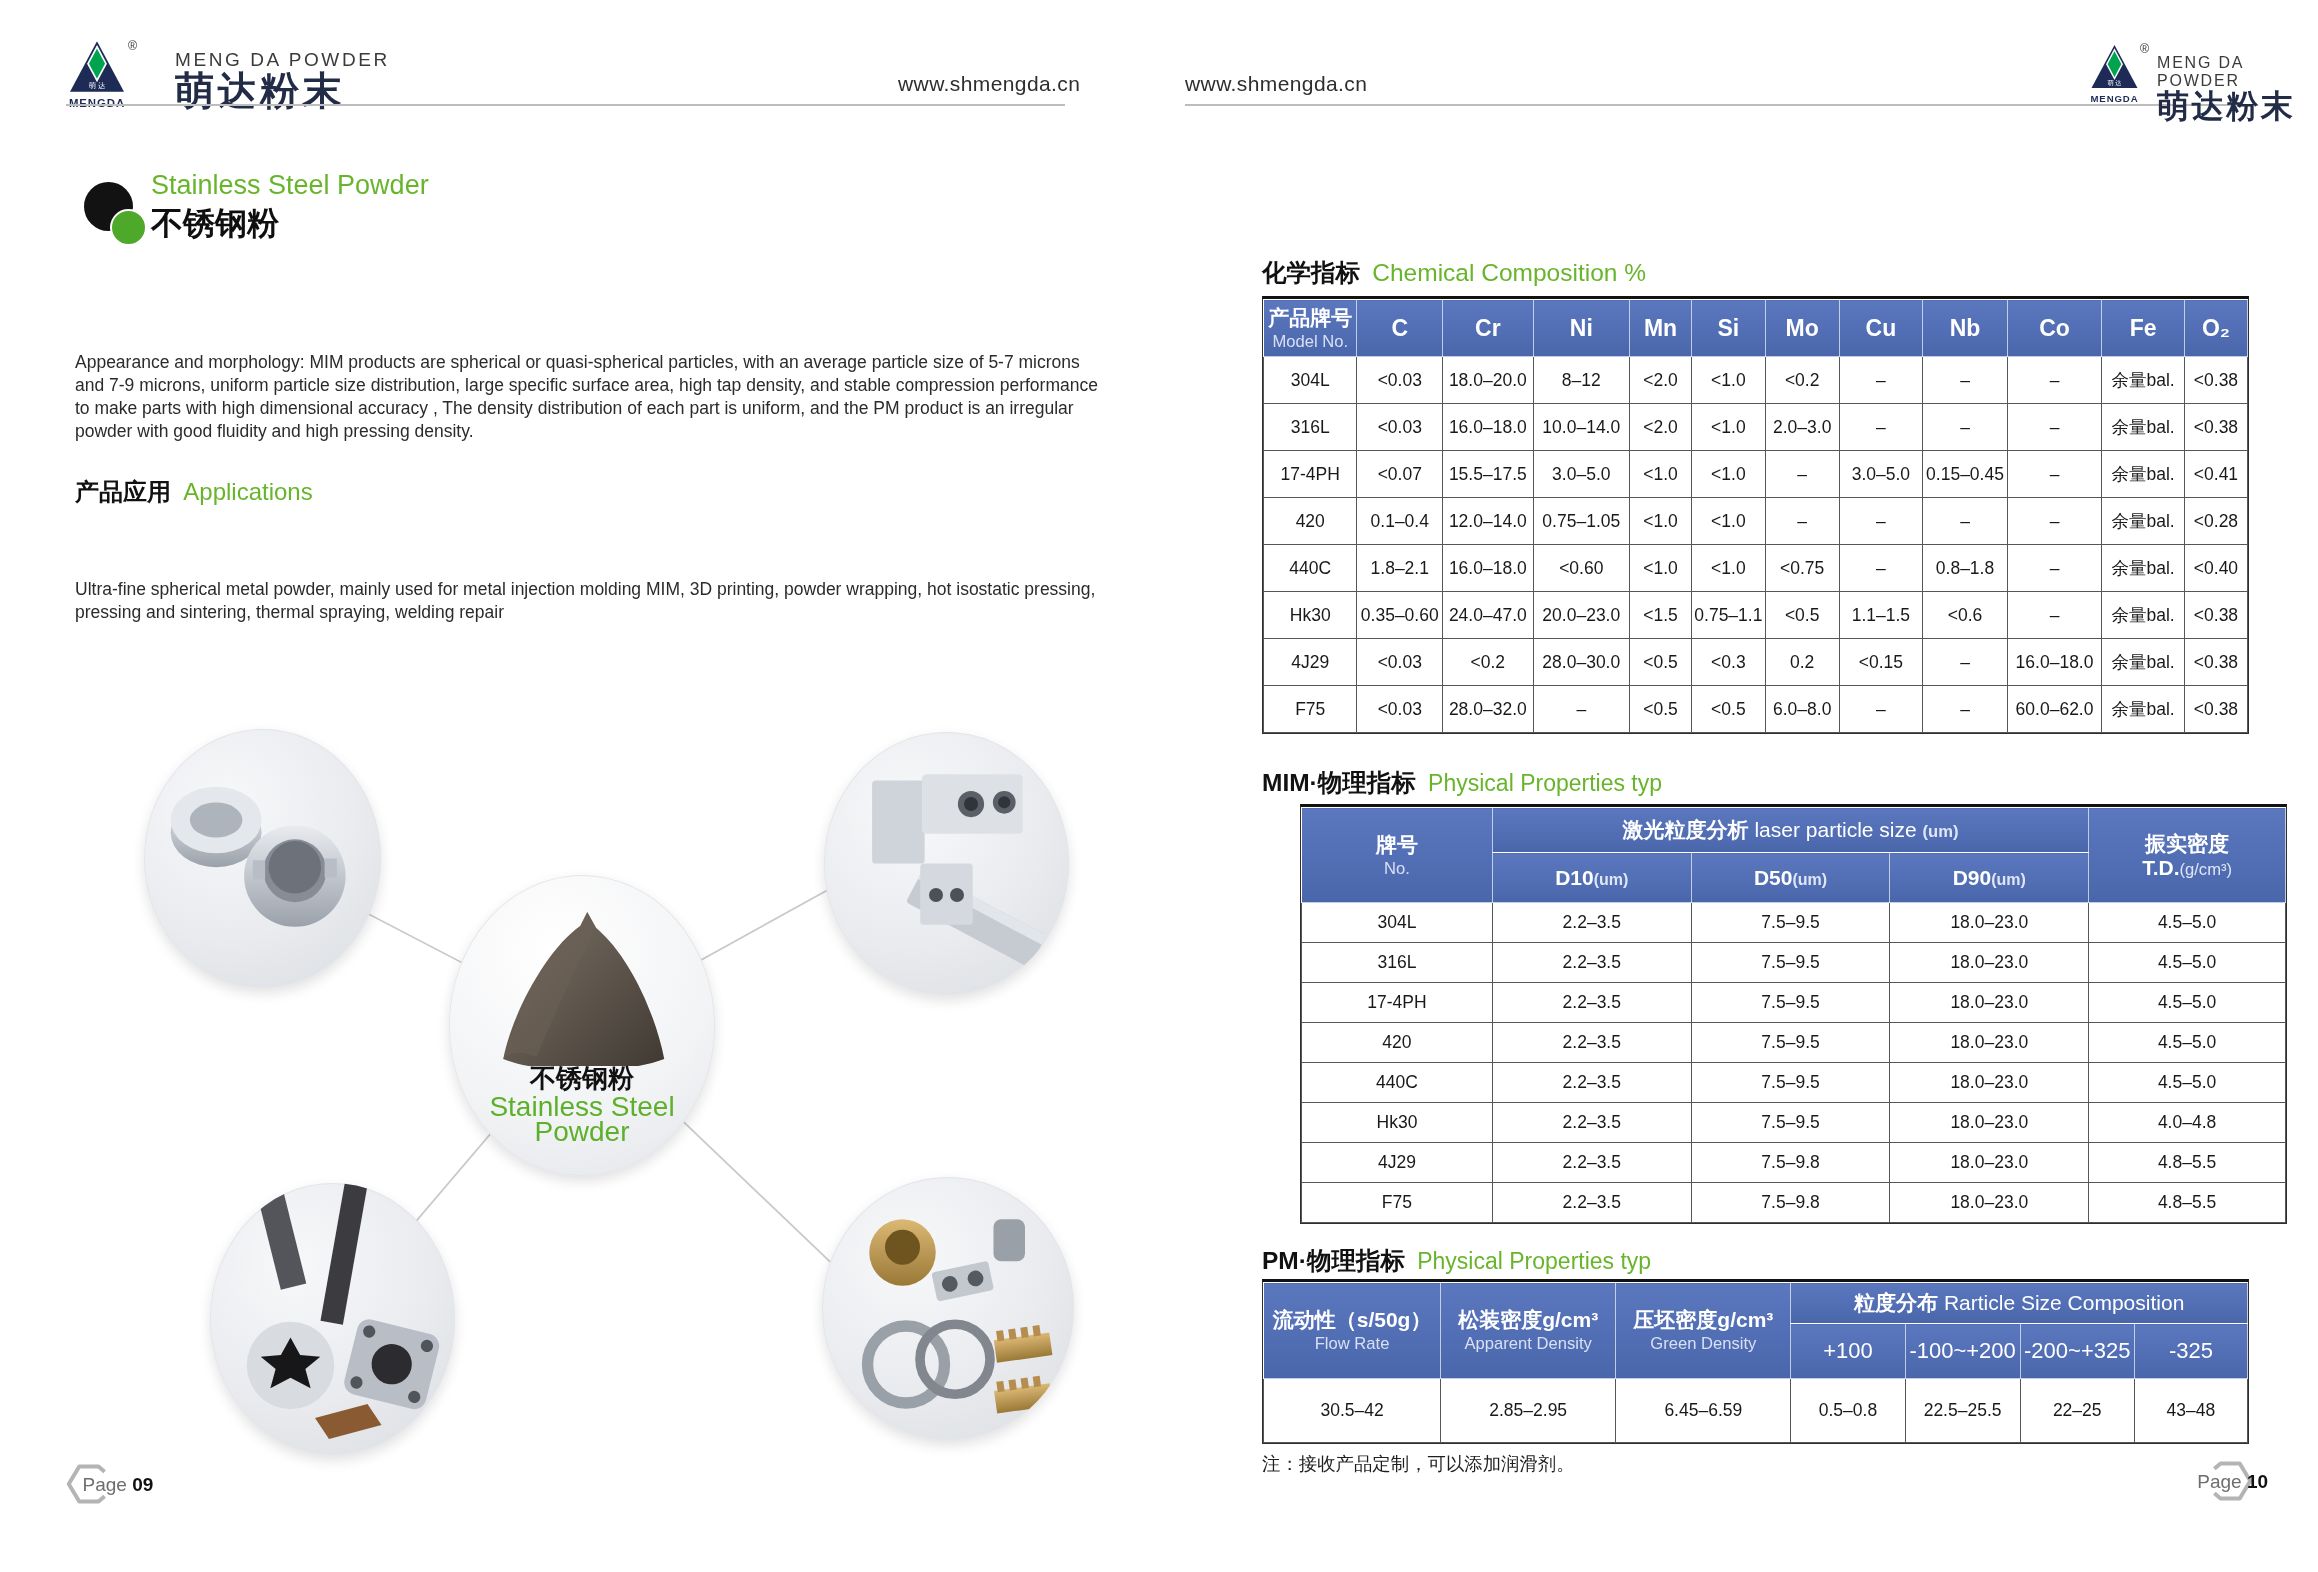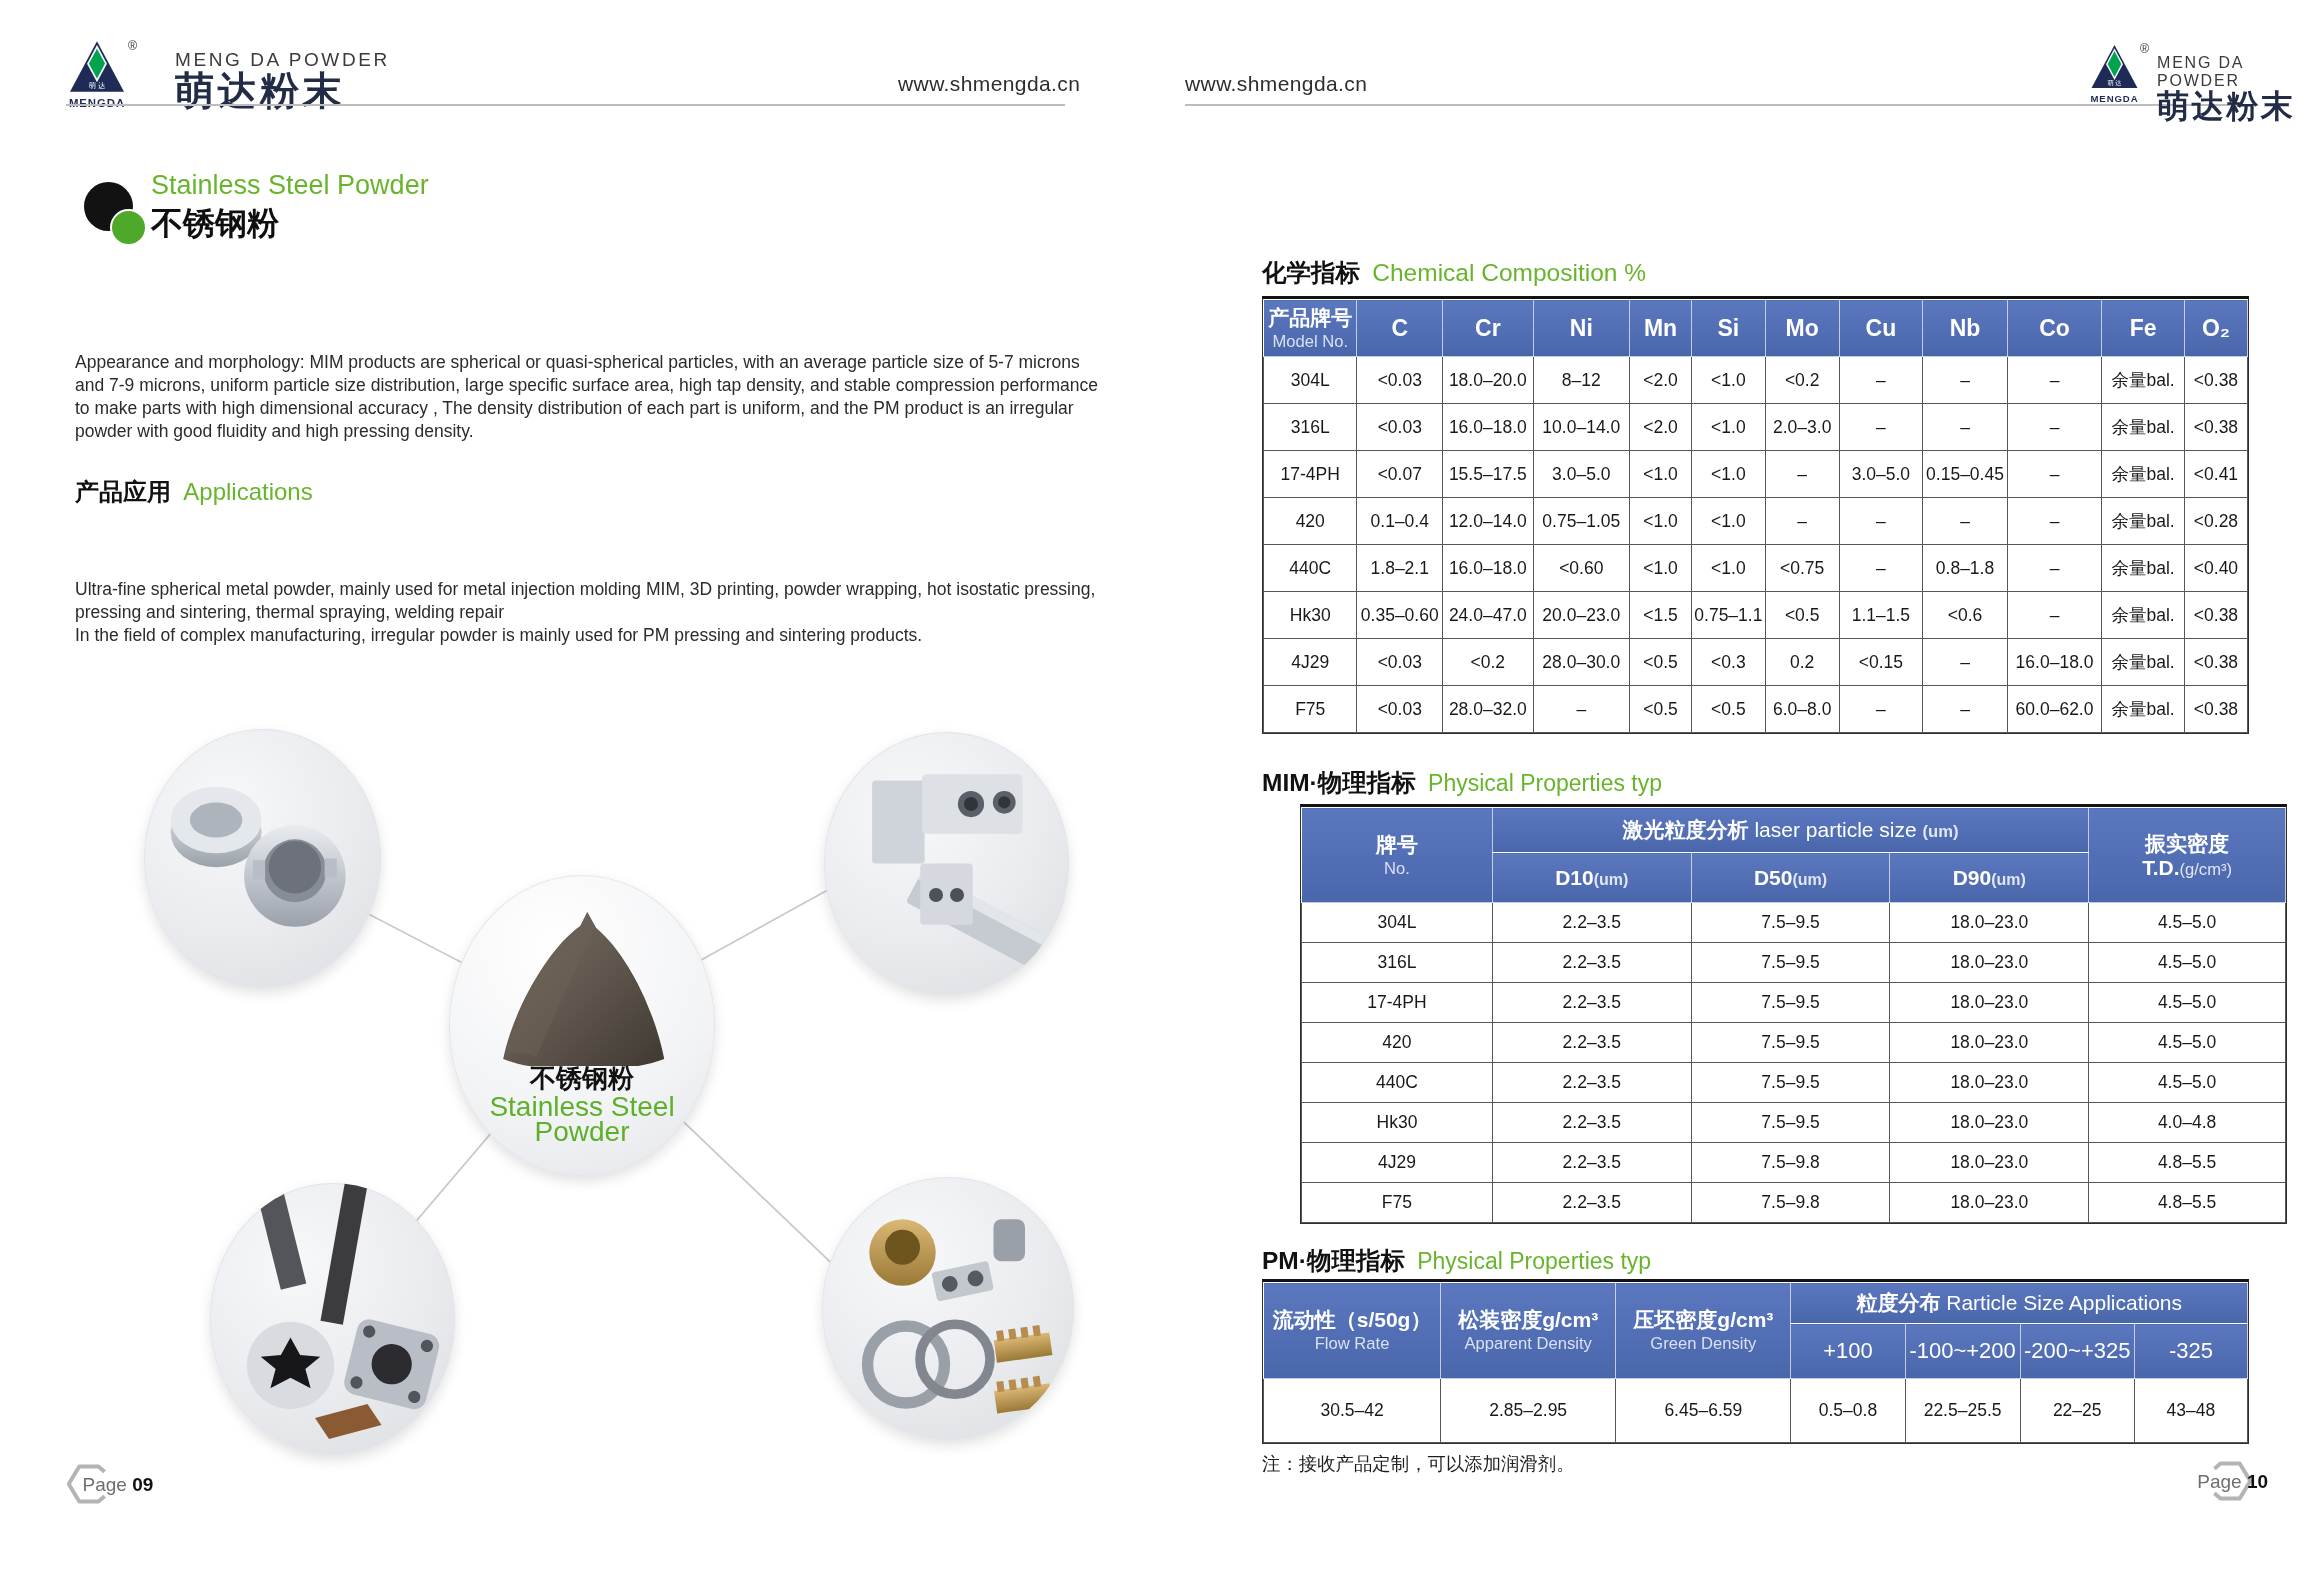--- a/index.html
+++ b/index.html
@@ -99,21 +99,20 @@
   <div class="title-en" style="left:151px;top:170px;">Stainless Steel Powder</div>
   <div class="title-cn" style="left:151px;top:202px;">不锈钢粉</div>
 
   <div class="para-en" style="left:75px;top:351px;width:1031px;">Appearance and morphology: MIM products are spherical or quasi-spherical particles, with an average particle size of 5-7 microns and 7-9 microns, uniform particle size distribution, large specific surface area, high tap density, and stable compression performance to make parts with high dimensional accuracy , The density distribution of each part is uniform, and the PM product is an irregular powder with good fluidity and high pressing density.</div>
 
   <div class="sec-title" style="left:75px;top:476px;font-size:24px;">
     <span class="cn">产品应用</span><span class="en">Applications</span>
   </div>
   <div class="para-en" style="left:75px;top:578px;width:1031px;">
     <div>Ultra-fine spherical metal powder, mainly used for metal injection molding MIM, 3D printing, powder wrapping, hot isostatic pressing, pressing and sintering, thermal spraying, welding repair</div>
-    <div>In the field of complex manufacturing, irregular powder is mainly used for PM pressing and sintering products.</div>
   </div>
 
   <div id="diagram">
     <svg width="1034" height="780" style="position:absolute;left:0;top:0;" viewBox="0 0 1180 890">
       <g stroke="#c9c9c9" stroke-width="2">
         <line x1="585" y1="385" x2="220" y2="195"></line>
         <line x1="585" y1="385" x2="920" y2="200"></line>
         <line x1="585" y1="385" x2="300" y2="720"></line>
         <line x1="585" y1="385" x2="920" y2="705"></line>
       </g>
@@ -501,21 +500,21 @@
               <div class="then">Flow Rate</div>
             </th>
             <th rowspan="2">
               <div class="thcn">松装密度g/cm³</div>
               <div class="then">Apparent Density</div>
             </th>
             <th rowspan="2">
               <div class="thcn">压坯密度g/cm³</div>
               <div class="then">Green Density</div>
             </th>
-            <th class="h46" colspan="4" style="border-bottom: 1.8px solid rgb(255, 255, 255);"><span class="gcn">粒度分布 </span><span class="gen">Rarticle Size Applications</span></th>
+            <th class="h46" colspan="4" style="border-bottom: 1.8px solid rgb(255, 255, 255);"><span class="gcn">粒度分布 </span><span class="gen">Rarticle Size Composition</span></th>
           </tr>
           <tr>
             <th class="h62 sub-val">+100</th>
             <th class="h62 sub-val">-100~+200</th>
             <th class="h62 sub-val">-200~+325</th>
             <th class="h62 sub-val">-325</th>
           </tr>
         </thead>
         <tbody>
           <tr>

